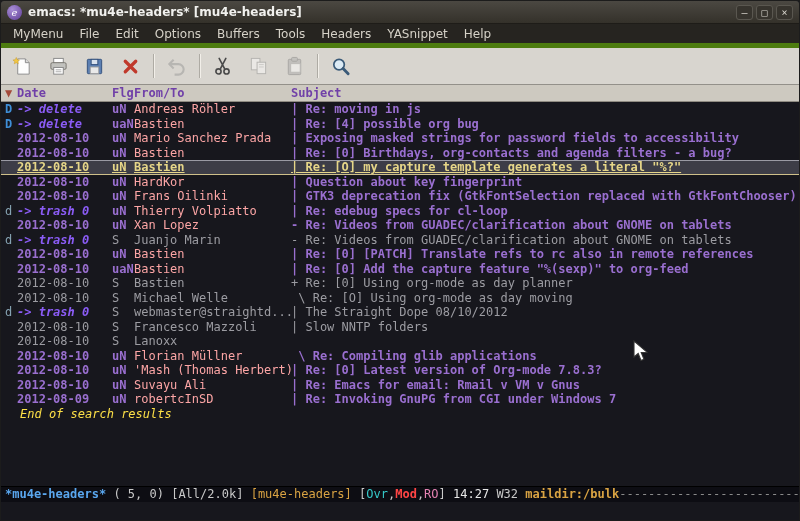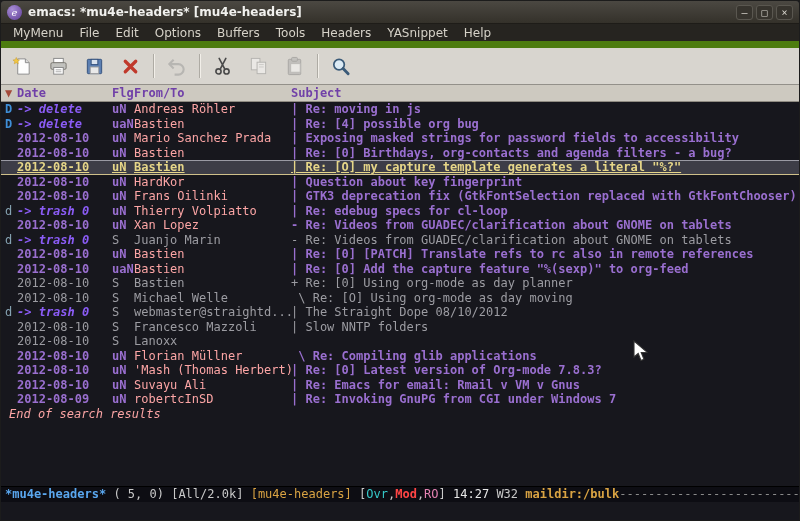--- a/index.html
+++ b/index.html
@@ -8,21 +8,21 @@
   .frame{width:800px;height:521px;display:flex;flex-direction:column;border:1px solid #1c1c1c;background:#17171d}
 
   
   .titlebar{height:23px;flex:none;background:linear-gradient(#4b4842,#34312a);display:flex;align-items:center;gap:6px;padding:0 6px;border-radius:3px 3px 0 0;border-bottom:1px solid #1e1c18}
   .app-icon{width:15px;height:15px;flex:none;border-radius:50%;background:radial-gradient(circle at 35% 30%,#a98ed6,#5f3d96);color:#fff;font-size:10px;line-height:15px;text-align:center;font-family:"DejaVu Serif",serif;font-style:italic}
   .title{flex:1;color:#f1f1ee;font-size:12px;font-weight:bold;white-space:nowrap;overflow:hidden}
   .win-btns{display:flex;gap:3px;flex:none}
   .win-btn{width:17px;height:15px;background:#37342e;border:1px solid #5a5750;border-radius:3px;color:#d5d2ca;font-size:10px;line-height:13px;text-align:center;font-family:"DejaVu Sans Mono",monospace}
 
   
-  .menubar{height:24px;flex:none;background:#262420;display:flex;align-items:center;padding:0 4px;border-bottom:7px solid #4d7c0f}
+  .menubar{height:24px;flex:none;background:#262420;display:flex;align-items:center;padding:0 4px;border-bottom:5px solid #4d7c0f}
   .menu-item{color:#d6d2c8;font-size:12px;padding:3px 8px;white-space:nowrap}
 
   
   .toolbar{height:37px;flex:none;background:#d8d5cf;display:flex;align-items:center;padding:0 6px;border-bottom:1px solid #93908a}
   .tool{width:30px;height:28px;margin-right:6px;display:flex;align-items:center;justify-content:center;border-radius:3px}
   .tool svg{width:21px;height:21px}
   .tool.disabled{filter:grayscale(1) opacity(.45)}
   .tsep{width:2px;height:24px;border-left:1px solid #aeaba4;border-right:1px solid #f2efe9;margin:0 6px 0 2px}
 
   
@@ -39,21 +39,21 @@
 
   .row.unread .c-date,.row.unread .c-flags,.row.unread .c-subj{color:#9a6fd0;font-weight:bold}
   .row.unread .c-from{color:#fca5a5;font-weight:normal}
   .row.read span{color:#9c9ca2}
   .row.pending .c-date{color:#8b5cf6;font-style:italic;font-weight:bold}
   .row .c-mark.mark-D{color:#3f8fd8;font-weight:bold}
   .row .c-mark.mark-d{color:#86a3b2;font-weight:normal}
   .row.current{background:#3d3d47;box-shadow:inset 0 1px 0 #9a9aa4,inset 0 -1px 0 #cfc08a}
   .row.current span{color:#e6d688;font-weight:bold;text-decoration:underline}
 
-  .end-line{height:14.5px;line-height:14.5px;color:#fca5a5;font-style:italic;padding-left:8px;white-space:pre}
+  .end-line{height:14.5px;line-height:14.5px;color:#fde047;font-style:italic;padding-left:19px;white-space:pre}
   .filler{flex:1}
 
   
   .modeline{height:16px;flex:none;background:#0d0d13;border-top:1px solid #000;line-height:15px;padding-left:4px;white-space:pre;overflow:hidden}
   .echo{height:18px;flex:none;background:#17171d}
 
   .cursor{position:absolute;left:632px;top:340px;pointer-events:none}
 </style>
 </head>
 <body>

